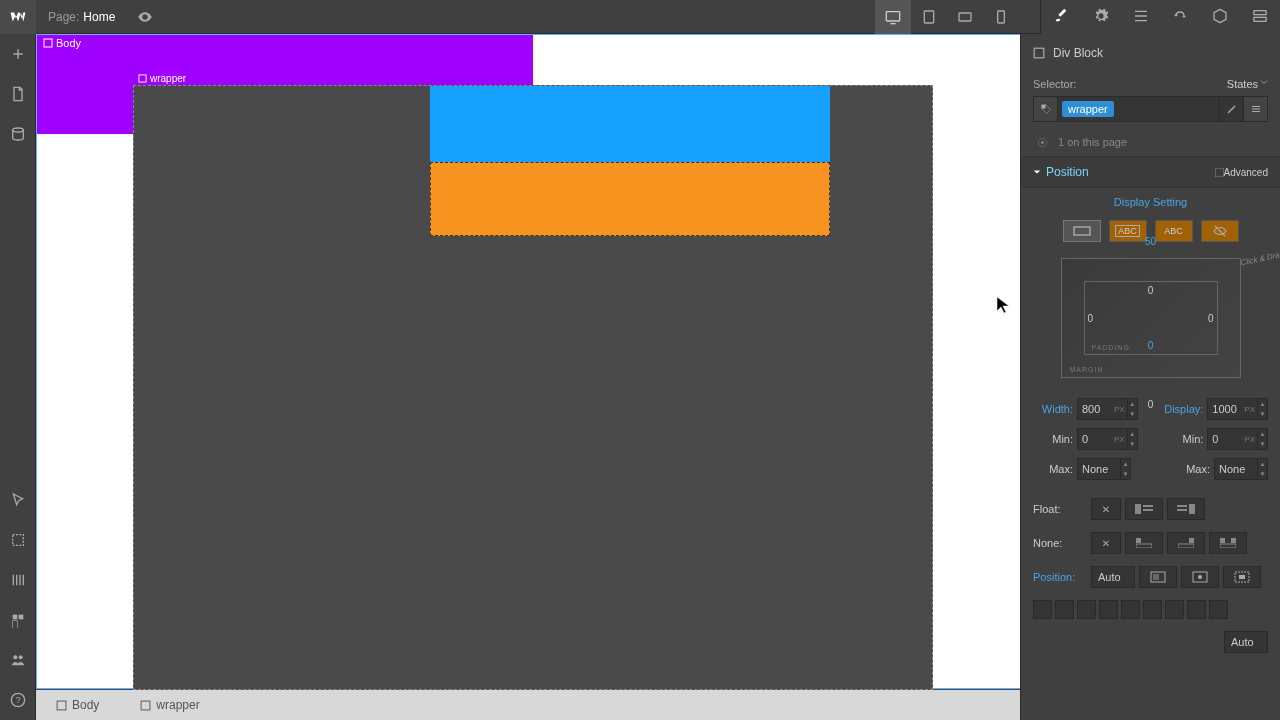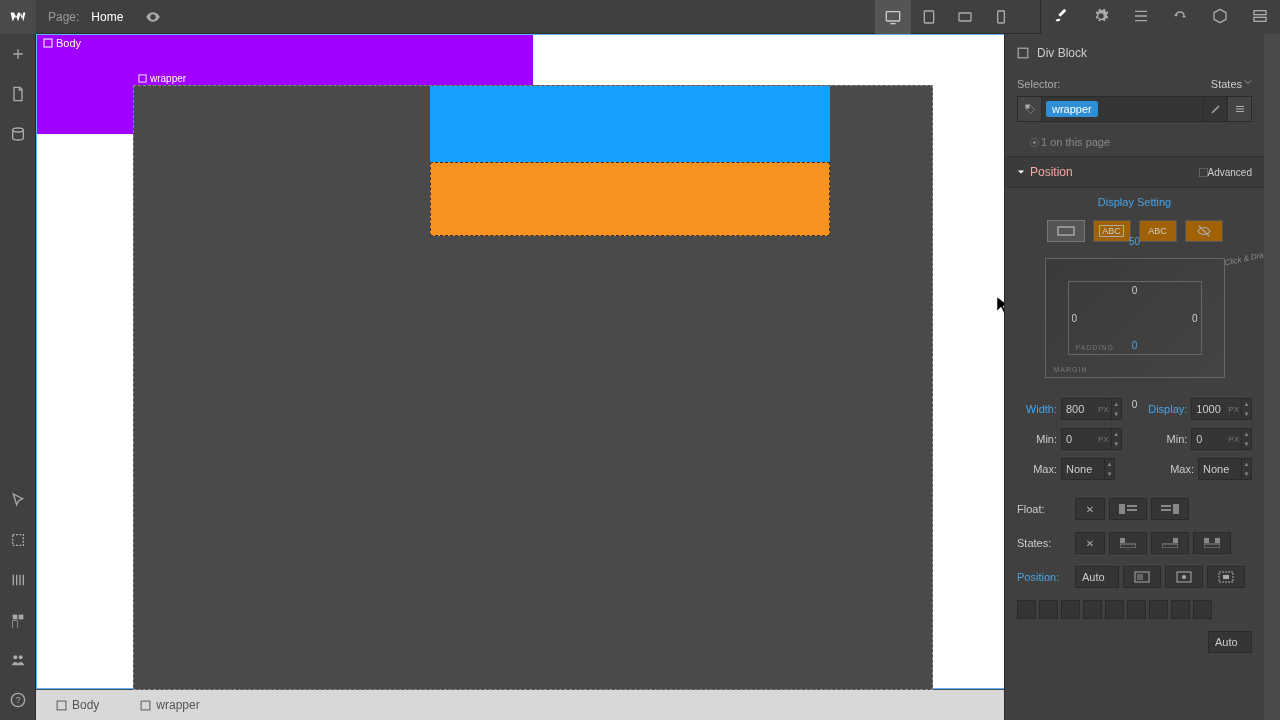--- a/index.html
+++ b/index.html
@@ -1,20 +1,20 @@
 <!DOCTYPE html>
 <html><head>
 <meta charset="utf-8">
 <style>
 *{margin:0;padding:0;box-sizing:border-box;font-family:Arial,sans-serif;user-select:none}
 body{width:1280px;height:720px;background:#4a4a4a;overflow:hidden;color:#aaa;font-size:11px}
 .topbar{height:34px;background:#404040;display:flex;align-items:center;border-bottom:1px solid #2a2a2a}
 .topbar .logo{width:36px;height:34px;background:#4a4a4a;display:flex;align-items:center;justify-content:center}
 .logo svg{width:18px;height:18px;fill:#fff}
-.topbar .page{padding:0 12px;font-size:12px;color:#ccc;display:flex;align-items:center;gap:12px}
+.topbar .page{padding:0 12px;font-size:12px;color:#ccc;display:flex;align-items:center;gap:4px}
 .topbar .page .label{color:#999}
 .topbar .page .name{color:#fff}
 .topbar .btn{width:36px;height:34px;display:flex;align-items:center;justify-content:center;cursor:pointer}
 .topbar .spacer{flex:1}
 .topbar .devices{display:flex;margin-right:20px}
 .topbar .devices .btn.active{background:#555}
 .topbar .right{display:flex;align-items:center}
 .topbar .publish{display:flex;align-items:center;gap:6px;padding:0 10px;font-size:12px;color:#ccc;cursor:pointer}
 .sidebar{position:absolute;left:0;top:34px;width:36px;height:calc(100% - 34px);background:#404040;display:flex;flex-direction:column;border-right:1px solid #2a2a2a}
 .sidebar .btn{width:36px;height:40px;display:flex;align-items:center;justify-content:center;cursor:pointer}
@@ -27,32 +27,32 @@
 .canvas-purple{position:absolute;left:0;top:0;width:496px;height:99px;background:#a000ff}
 .canvas-blue{position:absolute;left:296px;top:0;width:400px;height:76px;background:#16a0ff}
 .canvas-orange{position:absolute;left:296px;top:76px;width:400px;height:74px;background:#f7931e;border:1px dashed #333}
 .scrollbar{position:absolute;right:0;top:0;width:14px;height:655px;background:#f0f0f0}
 .scrollbar-thumb{position:absolute;top:0;width:14px;height:280px;background:#c0c0c0}
 .cursor{position:absolute;left:960px;top:262px;pointer-events:none}
 .cursor svg{width:14px;height:18px}
 .breadcrumbs{position:absolute;left:36px;bottom:0;right:240px;height:30px;background:#d8d8d8;display:flex;align-items:center;padding:0 12px;gap:12px;font-size:12px;color:#555}
 .breadcrumbs .crumb{display:flex;align-items:center;gap:5px;padding:2px 8px;cursor:pointer}
 .breadcrumbs .crumb::after{content:"";position:relative;right:-12px;border-left:8px solid #d8d8d8;border-top:12px solid transparent;border-bottom:12px solid transparent}
-.panel{position:absolute;right:16px;top:34px;width:260px;height:calc(100% - 34px);background:#404040;font-size:11px;color:#ccc;border-left:1px solid #2a2a2a;overflow:hidden}
+.panel{position:absolute;right:0;top:34px;width:260px;height:calc(100% - 34px);background:#404040;font-size:11px;color:#ccc;border-left:1px solid #2a2a2a;overflow:hidden}
 .panel .divblock{padding:12px;display:flex;align-items:center;gap:8px;color:#ccc;font-size:12px}
 .panel .selector{padding:6px 12px}
 .panel .selector .hdr{display:flex;justify-content:space-between;margin-bottom:6px;color:#aaa}
 .panel .selector .states{color:#ccc;display:flex;align-items:flex-start;gap:2px}
 .panel .tagbox{display:flex;align-items:center;background:#353535;border:1px solid #2a2a2a;height:26px}
 .panel .tagbox .pre{width:24px;height:24px;display:flex;align-items:center;justify-content:center;background:#444;border-right:1px solid #2a2a2a}
 .panel .tag{background:#2e8ed6;color:#fff;padding:2px 6px;margin:0 4px;border-radius:2px;font-size:11px}
 .panel .tagbox .post{width:24px;height:24px;display:flex;align-items:center;justify-content:center;border-left:1px solid #2a2a2a}
-.panel .onpage{padding:8px 24px;color:#888;font-size:11px;display:flex;align-items:center;gap:1px}
+.panel .onpage{padding:8px 16px;color:#888;font-size:11px;display:flex;align-items:center;gap:10px}
 .panel .accordion{padding:8px 12px;border-top:1px solid #333;border-bottom:1px solid #333;display:flex;justify-content:space-between;align-items:center;background:#3b3b3b}
-.panel .accordion .title{color:#fca5a5;font-size:12px;display:flex;align-items:center;gap:5px}
+.panel .accordion .title{color:#7dd3fc;font-size:12px;display:flex;align-items:center;gap:5px}
 .panel .display-setting{text-align:center;padding:8px 0;color:#4ba3e2;font-size:11px}
 .panel .btnrow{display:flex;gap:8px;justify-content:center;padding:4px 12px 10px}
 .panel .iconbtn{width:38px;height:22px;border:1px solid #555;background:#a16207;display:flex;align-items:center;justify-content:center;cursor:pointer;font-size:9px}
 .panel .iconbtn.active{background:#555;border-color:#777}
 .panel .boxmodel{padding:6px 12px 16px;position:relative}
 .panel .boxmodel .outer{margin:0 auto;width:180px;height:120px;border:1px solid #666;position:relative;background:linear-gradient(135deg,#3a3a3a 0%,#444 100%)}
 .panel .boxmodel .inner{position:absolute;left:22px;top:22px;right:22px;bottom:22px;border:1px solid #666}
 .panel .boxmodel .val{position:absolute;font-size:10px;color:#ccc}
 .panel .boxmodel .top{top:-16px;left:50%;transform:translateX(-50%);color:#4ba3e2}
 .panel .boxmodel .bottom{bottom:-16px;left:50%;transform:translateX(-50%)}
@@ -458,21 +458,21 @@
       <div class="b wide">
           <svg width="18" height="10">
             <rect x="12" y="0" width="6" height="10" fill="#888"></rect>
             <rect x="0" y="1" width="10" height="2" fill="#888"></rect>
             <rect x="0" y="5" width="10" height="2" fill="#888"></rect>
           </svg>
         </div>
     </div>
   </div>
   <div class="proprow">
-    <span class="lbl">States:</span>
+    <span class="lbl">None:</span>
     <div class="btngrp">
       <div class="b">✕</div>
       <div class="b wide">
           <svg width="16" height="10">
             <rect x="0" y="0" width="5" height="5" fill="#888"></rect>
             <rect x="0" y="6" width="16" height="4" fill="none" stroke="#888"></rect>
           </svg>
         </div>
       <div class="b wide">
           <svg width="16" height="10">

